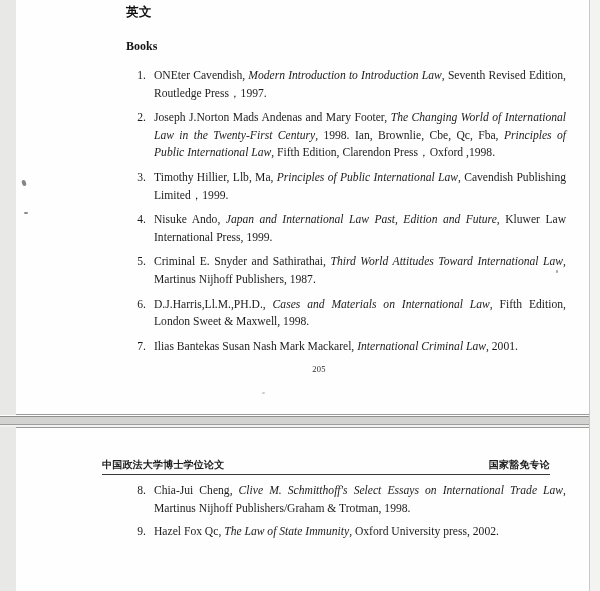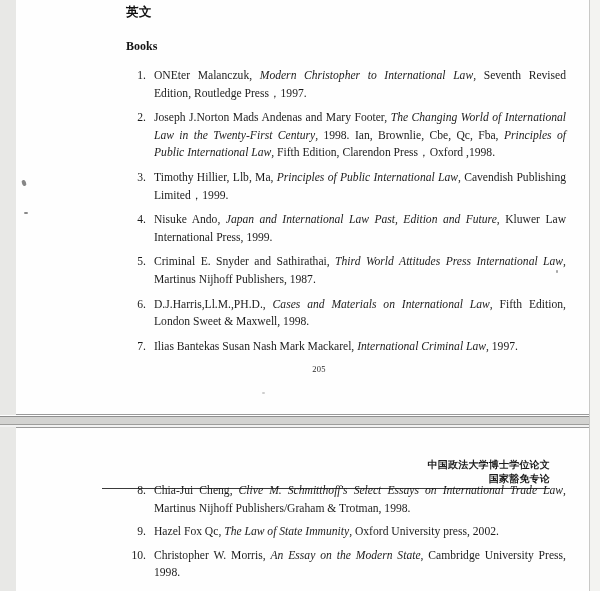--- a/index.html
+++ b/index.html
@@ -133,21 +133,20 @@
   .run-head {
     position: absolute;
     left: 86px;
     top: 30px;
     width: 448px;
     display: flex;
     justify-content: space-between;
     align-items: flex-end;
     border-bottom: 1.3px solid #3a3a3a;
     padding-bottom: 2px;
-    flex-direction: column;
   }
   .run-head .rh-left,
   .run-head .rh-right {
     font-family: "DejaVu Sans", "Liberation Sans", sans-serif;
     font-weight: 700;
     font-size: 10px;
     color: #1d1d1d;
     letter-spacing: 0.2px;
   }
 
@@ -180,45 +179,45 @@
   <div class="page page-top">
 
     <div class="top-body">
       <div class="cn-head heading-cn">英文</div>
 
       <div class="section-label heading-books">Books</div>
 
       <ol class="reflist">
           <li>
             <span class="num">1.</span>
-            <span class="entry"><span>ONEter Malanczuk, </span><span class="it">Modern Christopher to International Law</span><span>, Seventh Revised Edition, Routledge Press，1997.</span></span>
+            <span class="entry"><span>ONEter Cavendish, </span><span class="it">Modern Introduction to Introduction Law</span><span>, Seventh Revised Edition, Routledge Press，1997.</span></span>
           </li>
           <li>
             <span class="num">2.</span>
             <span class="entry"><span>Joseph J.Norton Mads Andenas and Mary Footer, </span><span class="it">The Changing World of International Law in the Twenty-First Century</span><span>, 1998. Ian, Brownlie, Cbe, Qc, Fba, </span><span class="it">Principles of Public International Law</span><span>, Fifth Edition, Clarendon Press，Oxford ,1998.</span></span>
           </li>
           <li>
             <span class="num">3.</span>
             <span class="entry"><span>Timothy Hillier, Llb, Ma, </span><span class="it">Principles of Public International Law</span><span>, Cavendish Publishing Limited，1999.</span></span>
           </li>
           <li>
             <span class="num">4.</span>
             <span class="entry"><span>Nisuke Ando, </span><span class="it">Japan and International Law Past, Edition and Future</span><span>, Kluwer Law International Press, 1999.</span></span>
           </li>
           <li>
             <span class="num">5.</span>
-            <span class="entry"><span>Criminal E. Snyder and Sathirathai, </span><span class="it">Third World Attitudes Press International Law</span><span>, Martinus Nijhoff Publishers, 1987.</span></span>
+            <span class="entry"><span>Criminal E. Snyder and Sathirathai, </span><span class="it">Third World Attitudes Toward International Law</span><span>, Martinus Nijhoff Publishers, 1987.</span></span>
           </li>
           <li>
             <span class="num">6.</span>
             <span class="entry"><span>D.J.Harris,Ll.M.,PH.D., </span><span class="it">Cases and Materials on International Law</span><span>, Fifth Edition, London Sweet &amp; Maxwell, 1998.</span></span>
           </li>
           <li>
             <span class="num">7.</span>
-            <span class="entry"><span>Ilias Bantekas Susan Nash Mark Mackarel, </span><span class="it">International Criminal Law</span><span>, 1997.</span></span>
+            <span class="entry"><span>Ilias Bantekas Susan Nash Mark Mackarel, </span><span class="it">International Criminal Law</span><span>, 2001.</span></span>
           </li>
         </ol>
     </div>
 
     <div class="folio">205</div>
 
     <span class="speck sp1"></span>
     <span class="speck sp2"></span>
     <span class="speck sp3"></span>
     <span class="speck sp4"></span>
@@ -236,23 +235,19 @@
     <div class="bottom-body">
       <ol class="reflist cont">
           <li>
             <span class="num">8.</span>
             <span class="entry"><span>Chia-Jui Cheng, </span><span class="it">Clive M. Schmitthoff's Select Essays on International Trade Law</span><span>, Martinus Nijhoff Publishers/Graham &amp; Trotman, 1998.</span></span>
           </li>
           <li>
             <span class="num">9.</span>
             <span class="entry"><span>Hazel Fox Qc, </span><span class="it">The Law of State Immunity</span><span>, Oxford University press, 2002.</span></span>
           </li>
-          <li>
-            <span class="num">10.</span>
-            <span class="entry"><span>Christopher W. Morris, </span><span class="it">An Essay on the Modern State</span><span>, Cambridge University Press, 1998.</span></span>
-          </li>
         </ol>
     </div>
 
   </div>
 
   <div class="right-gutter"></div>
 </div>
 
 </body></html>

